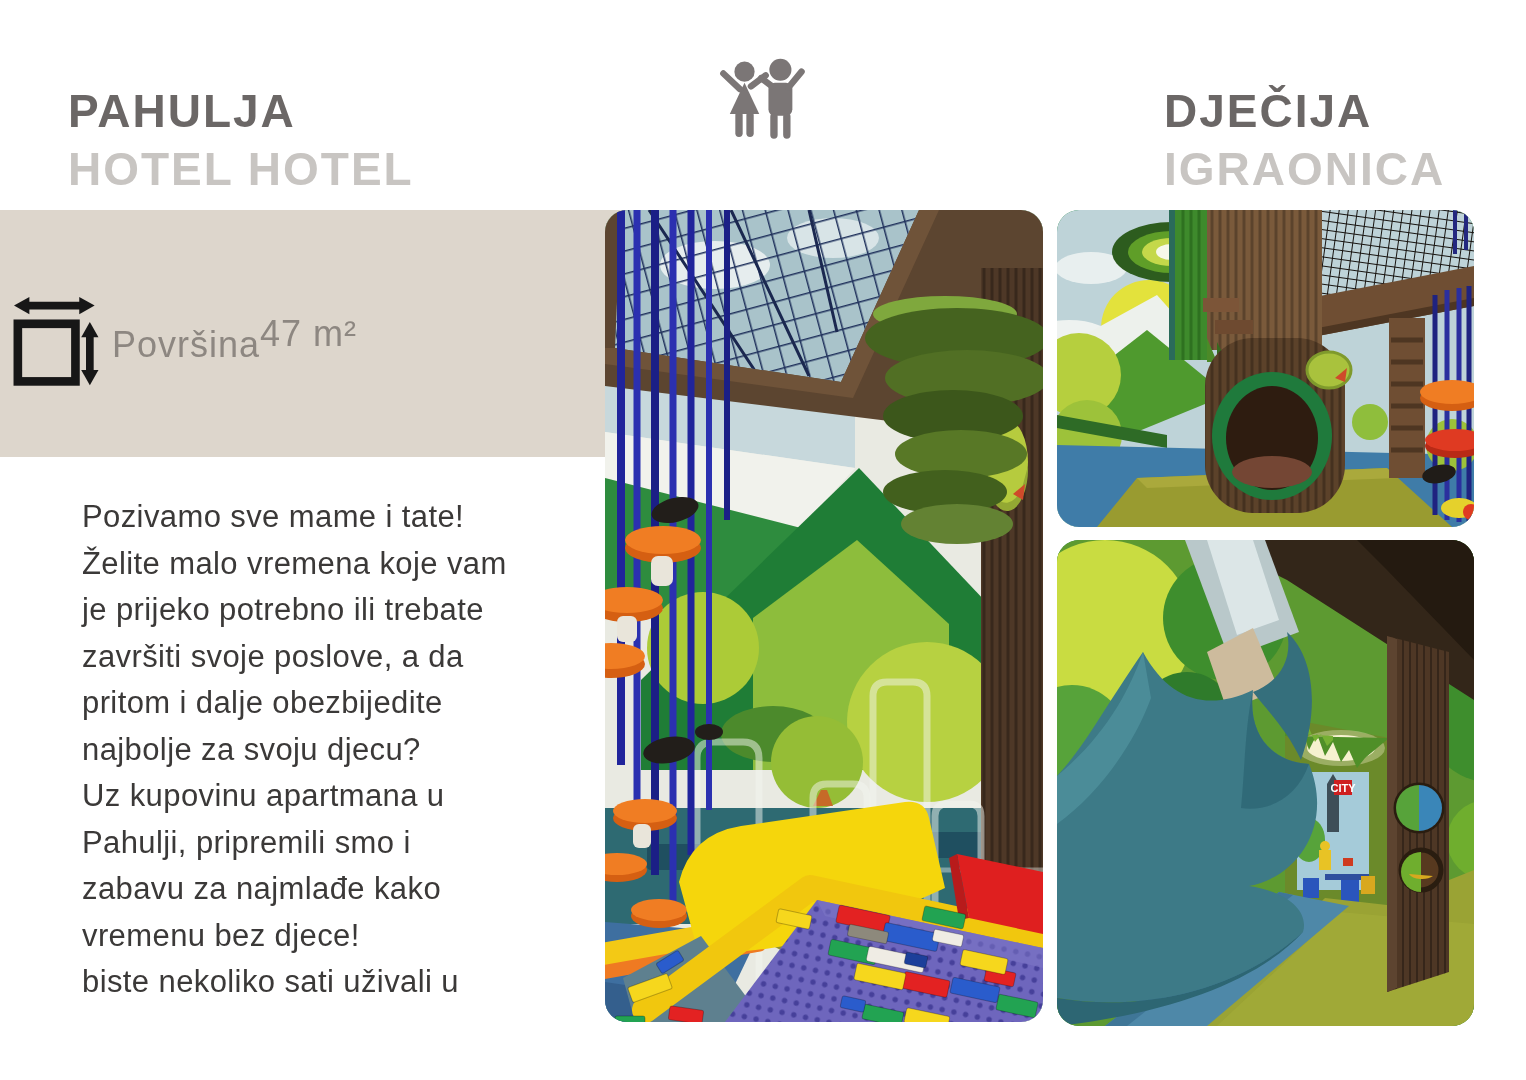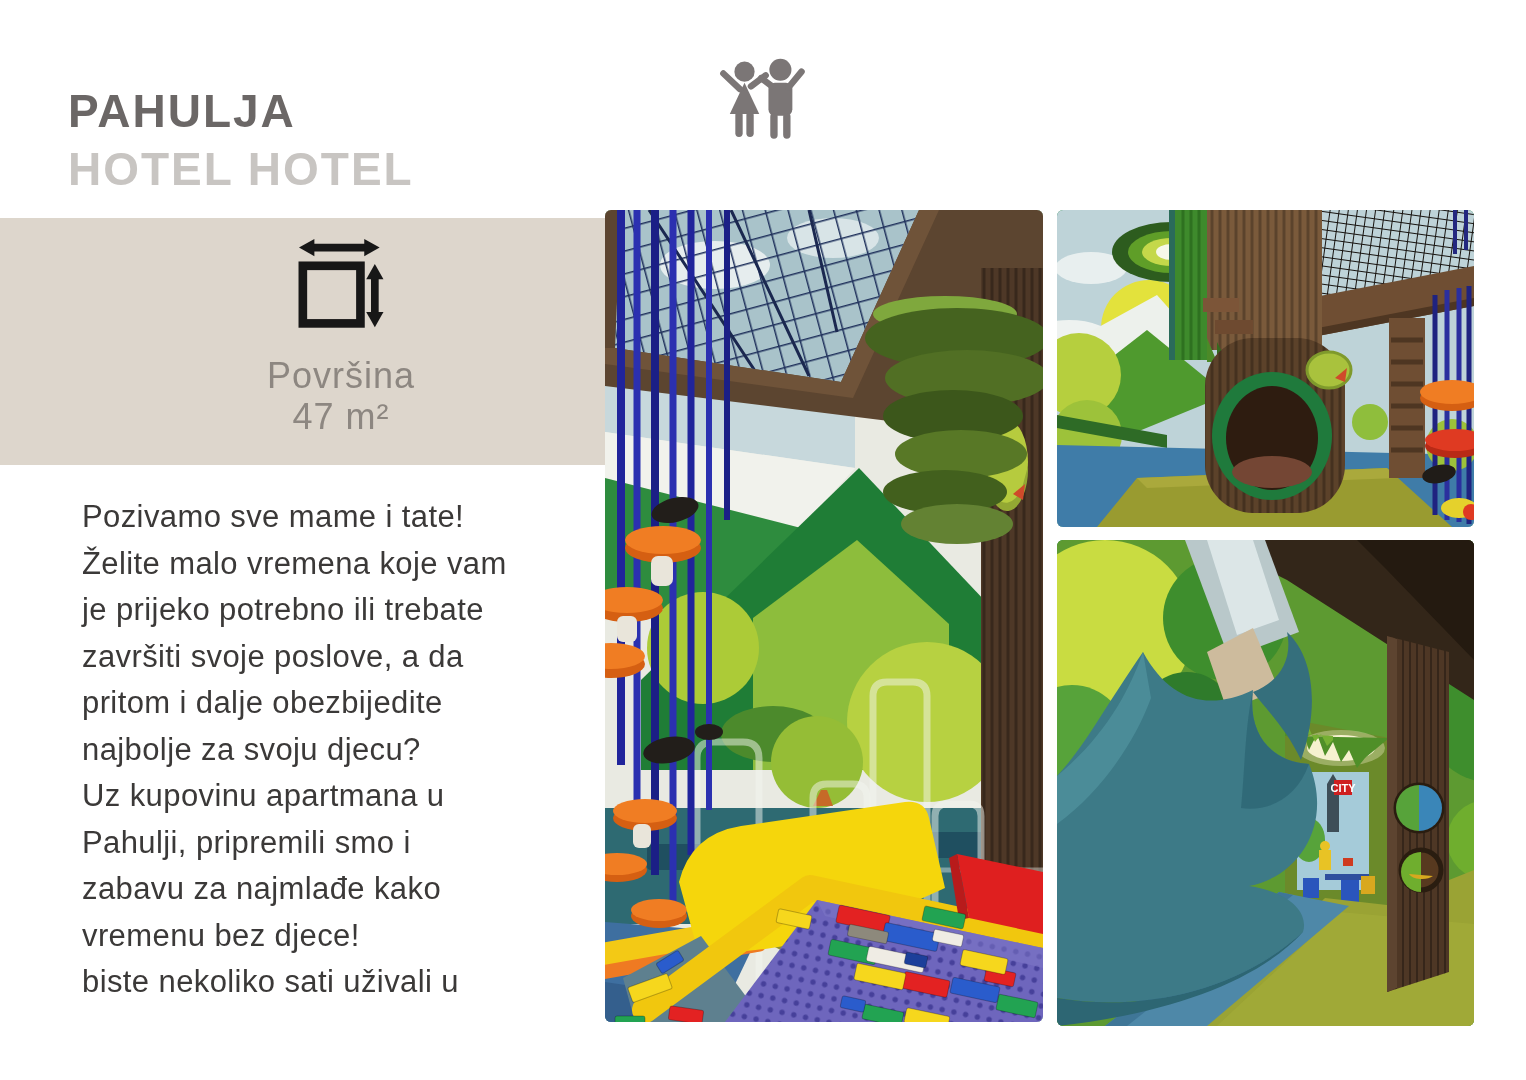--- a/index.html
+++ b/index.html
@@ -13,29 +13,29 @@
     font-size:46px;font-weight:bold;letter-spacing:2px;line-height:58px;white-space:nowrap;
   }
   .title-block .l1{color:#6b6766;}
   .title-block .l2{color:#c8c5c2;}
   #brand{left:68px;}
   #section-title{left:1164px;}
   .kids-icon{position:absolute;left:716px;top:56px;width:92px;height:96px;}
   
   .area-card{
     position:absolute;left:0;top:210px;width:682px;height:247px;background:#ddd6cc;
-    display:flex;flex-direction:column;align-items:center;margin-top:8px;
+    display:flex;flex-direction:row;align-items:center;
   }
   .dim-icon{width:100px;height:96px;margin-top:19px;margin-left:12px;}
   .area-label{margin-top:22px;font-size:36px;line-height:42px;color:#8d8781;letter-spacing:1px;}
   .area-value{font-size:36px;line-height:40px;color:#8d8781;letter-spacing:1px;}
   
   .intro{position:absolute;left:82px;top:494px;color:#3b3938;font-size:31px;line-height:46.5px;letter-spacing:0.4px;}
   
-  .photo{position:absolute;border-radius:6px;overflow:hidden;background:#15803d;}
+  .photo{position:absolute;border-radius:22px;overflow:hidden;background:#15803d;}
   .photo svg{display:block;width:100%;height:100%;}
   #photo-main{left:605px;top:210px;width:438px;height:812px;}
   #photo-tr{left:1057px;top:210px;width:417px;height:317px;}
   #photo-br{left:1057px;top:540px;width:417px;height:486px;}
 </style>
 </head>
 <body>
 
 <div class="page">
 
@@ -58,20 +58,24 @@
         <circle cx="70" cy="15" r="12" stroke="none"></circle>
         <rect x="57" y="29" width="26" height="36" rx="7" stroke="none"></rect>
         <line x1="79" y1="34" x2="93" y2="17" stroke-width="7" stroke-linecap="round"></line>
         <line x1="61" y1="33" x2="49" y2="24" stroke-width="7" stroke-linecap="round"></line>
         <line x1="63" y1="66" x2="63" y2="86" stroke-width="8" stroke-linecap="round"></line>
         <line x1="77" y1="66" x2="77" y2="86" stroke-width="8" stroke-linecap="round"></line>
       </g>
     </svg>
   </div>
 
+  <div class="title-block" id="section-title">
+    <div class="l1">DJEČIJA</div>
+    <div class="l2">IGRAONICA</div>
+  </div>
 
   <div class="area-card">
     <svg class="dim-icon" viewBox="0 0 104 100">
       <g stroke="#171717" fill="#171717">
 
         <line x1="14" y1="11" x2="74" y2="11" stroke-width="8" fill="none"></line>
         <path d="M2,11 L18,2 V20 Z" stroke="none"></path>
         <path d="M86,11 L70,2 V20 Z" stroke="none"></path>
 
         <rect x="6" y="30" width="60" height="60" fill="none" stroke-width="9"></rect>

